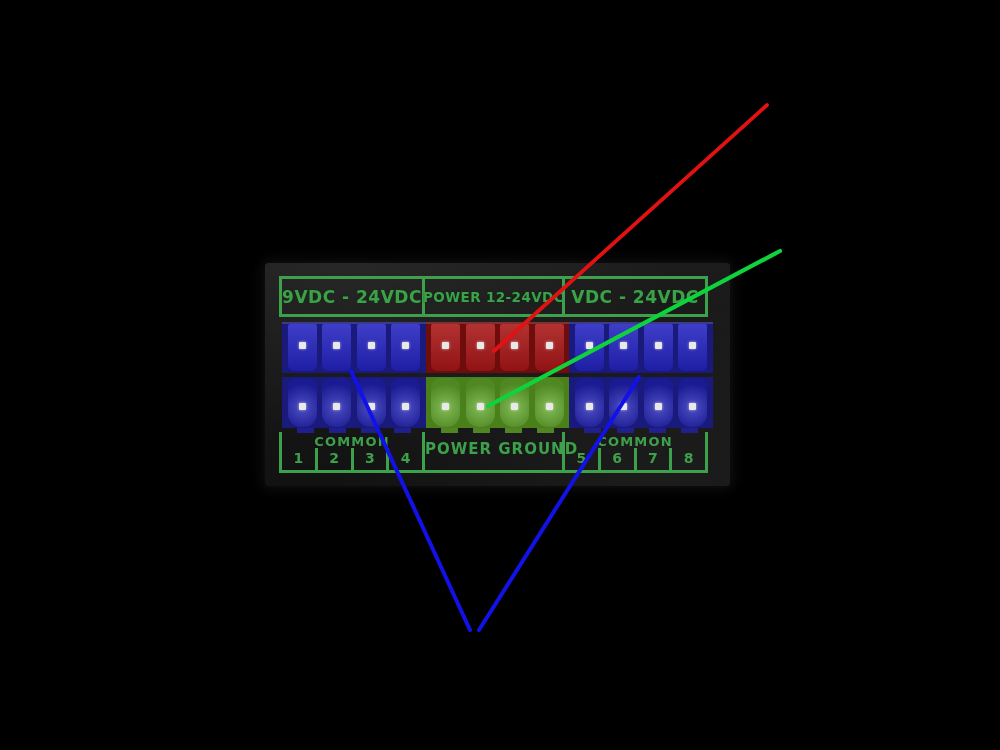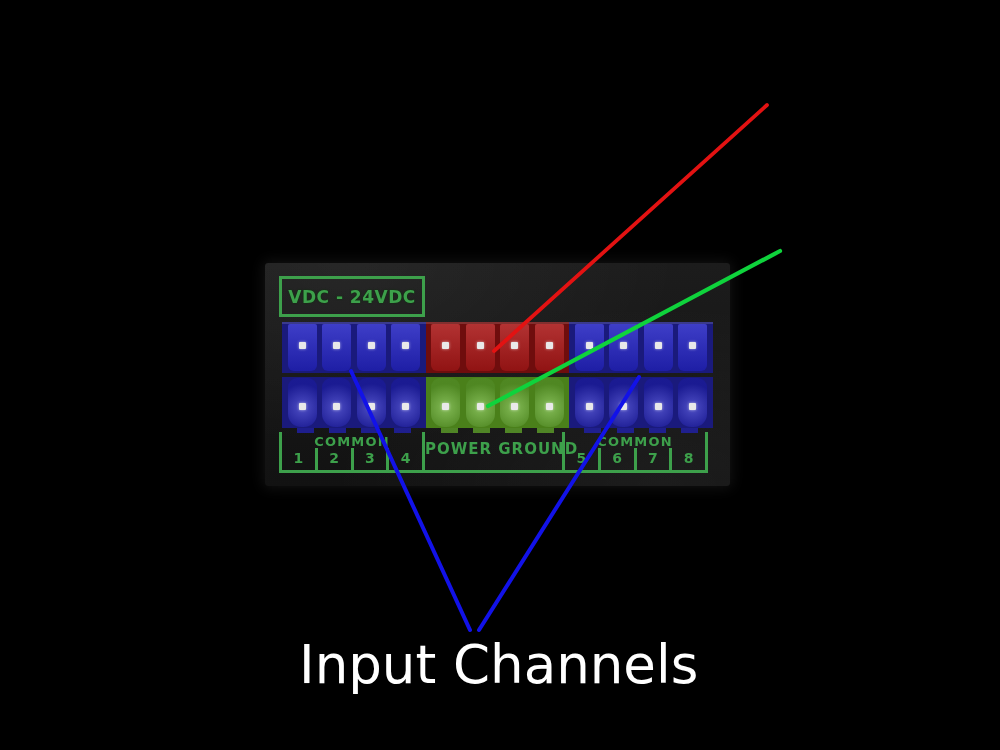--- a/index.html
+++ b/index.html
@@ -64,20 +64,26 @@
   .ann.channels{left:299px;top:638px;}
 </style>
 </head>
 <body>
 
 <div id="stage" style="background: rgb(0, 0, 0);">
 
   <div class="panel">
 
     <div class="top-boxes">
+      <div class="gbox b1">
+        <span class="glabel">9VDC - 24VDC</span>
+      </div>
+      <div class="gbox b2">
+        <span class="glabel small">POWER 12-24VDC</span>
+      </div>
       <div class="gbox b3">
         <span class="glabel">VDC - 24VDC</span>
       </div>
     </div>
 
     <div class="strip">
         <div class="t-section">
           <div class="half top" style="background: rgb(26, 26, 124);">
             <div class="term top" style="background: linear-gradient(rgba(255, 255, 255, 0.12), rgba(0, 0, 0, 0.14)), rgb(35, 35, 192);">
               <div class="pin" style="background: rgb(233, 233, 233);"></div>
@@ -213,15 +219,14 @@
 
   </div>
 
   <svg class="lines" width="1000" height="750">
     <line x1="767" y1="105" x2="494" y2="351" stroke-width="3.8" stroke-linecap="round" stroke="#e31212"></line>
     <line x1="780" y1="251" x2="488" y2="406" stroke-width="4.2" stroke-linecap="round" stroke="#0fd33c"></line>
     <line x1="351" y1="371" x2="470" y2="630" stroke-width="4" stroke-linecap="round" stroke="#1212e8"></line>
     <line x1="639" y1="377" x2="479" y2="630" stroke-width="4" stroke-linecap="round" stroke="#1212e8"></line>
   </svg>
 
-  <div class="ann channels">Input Channels</div>
 
 </div>
 
 </body></html>

